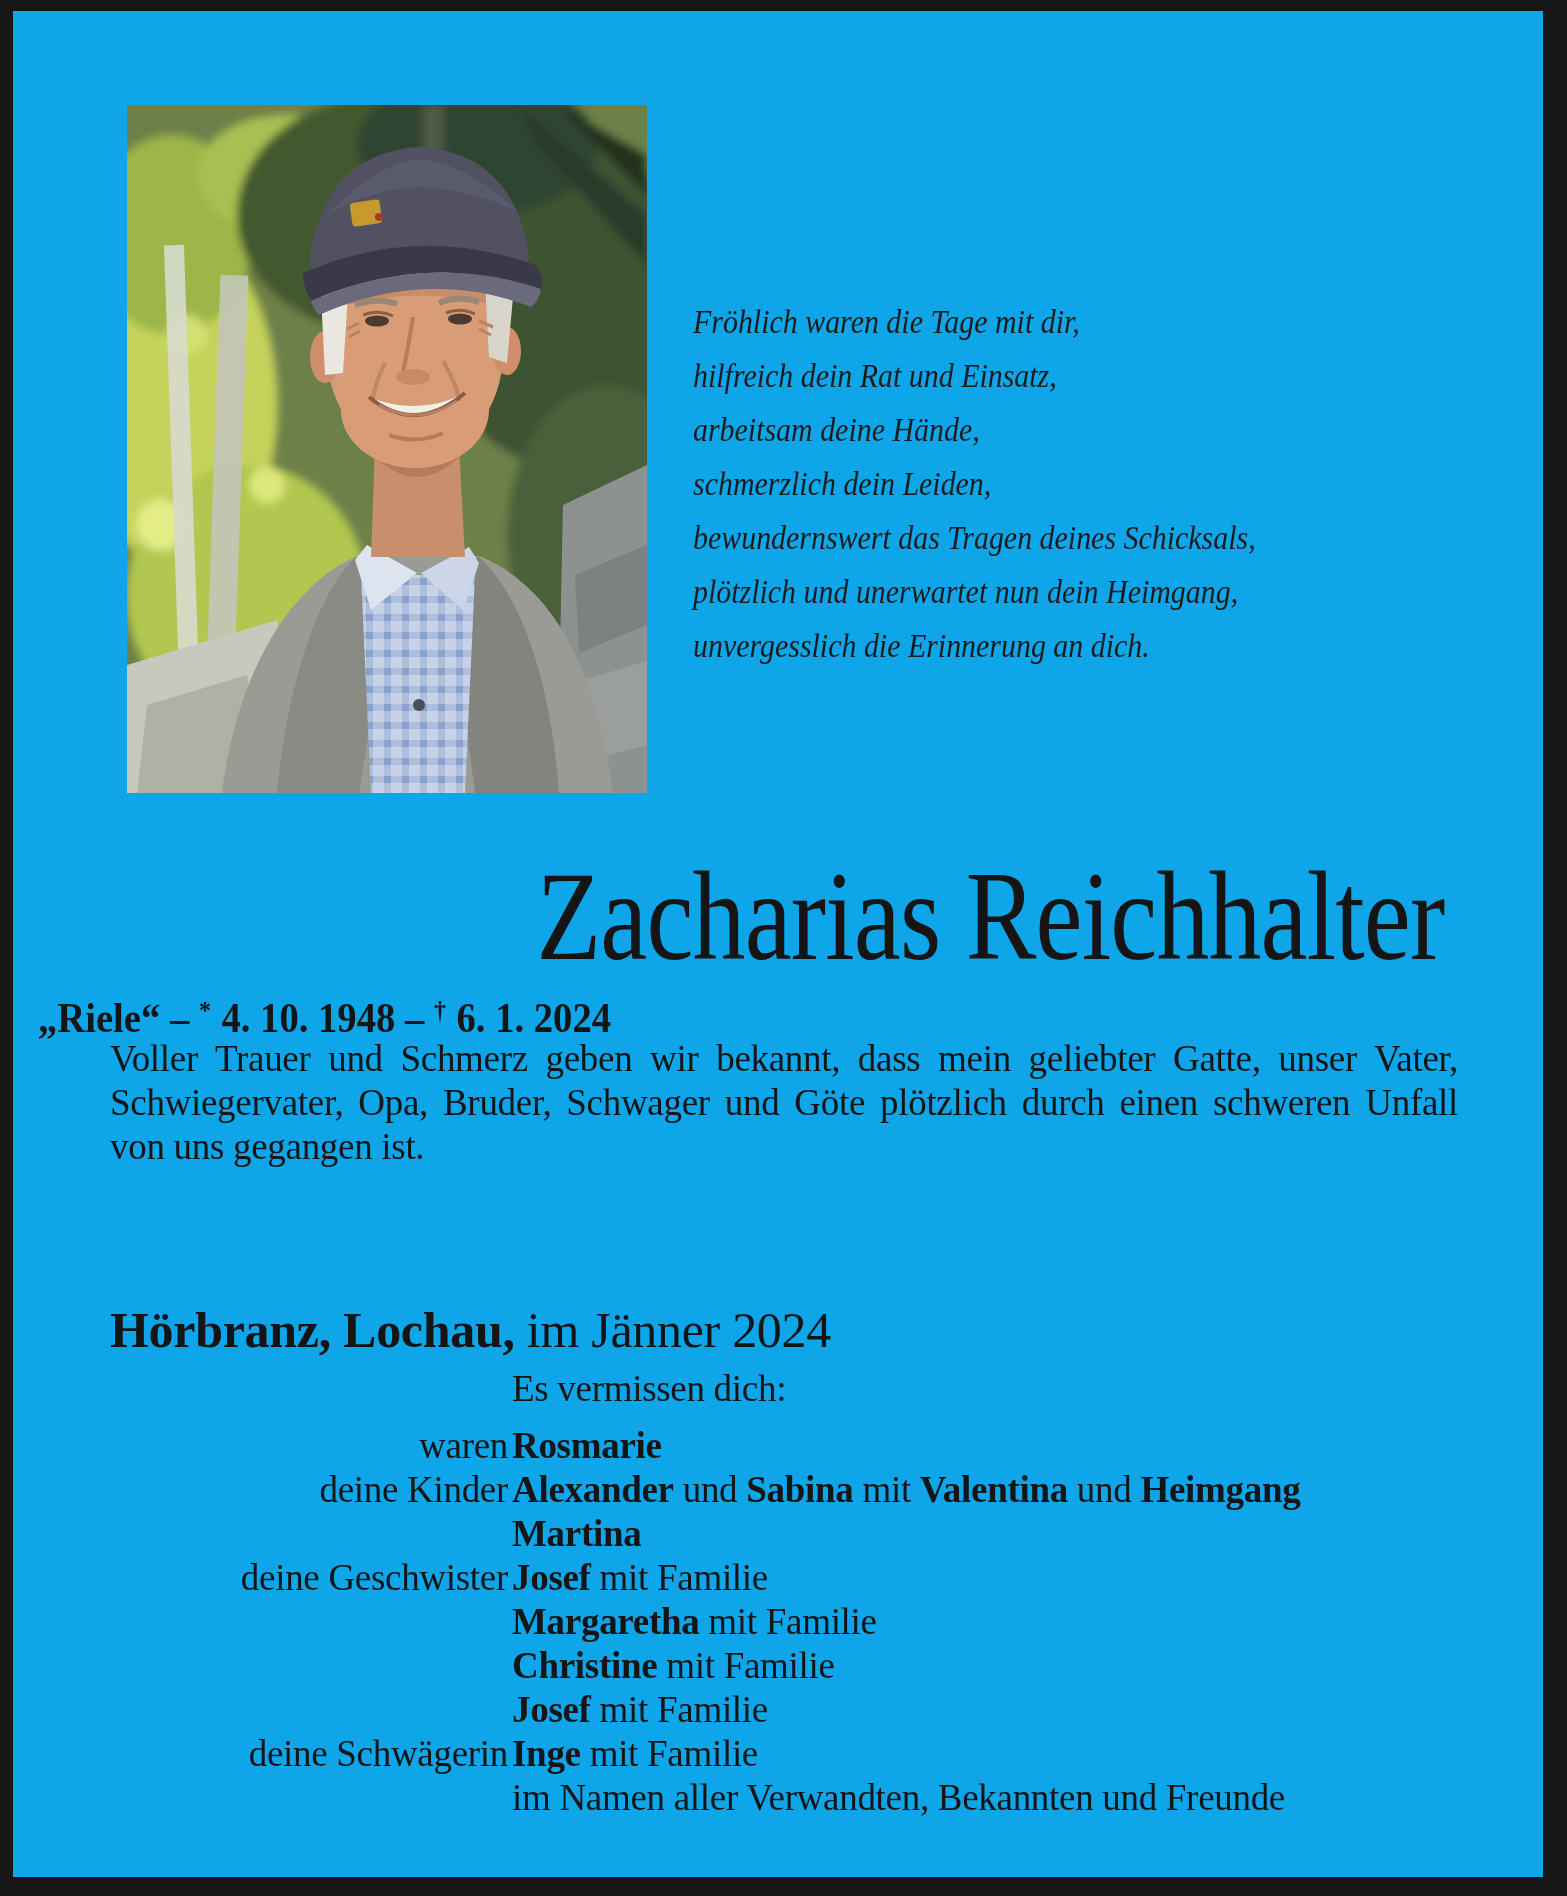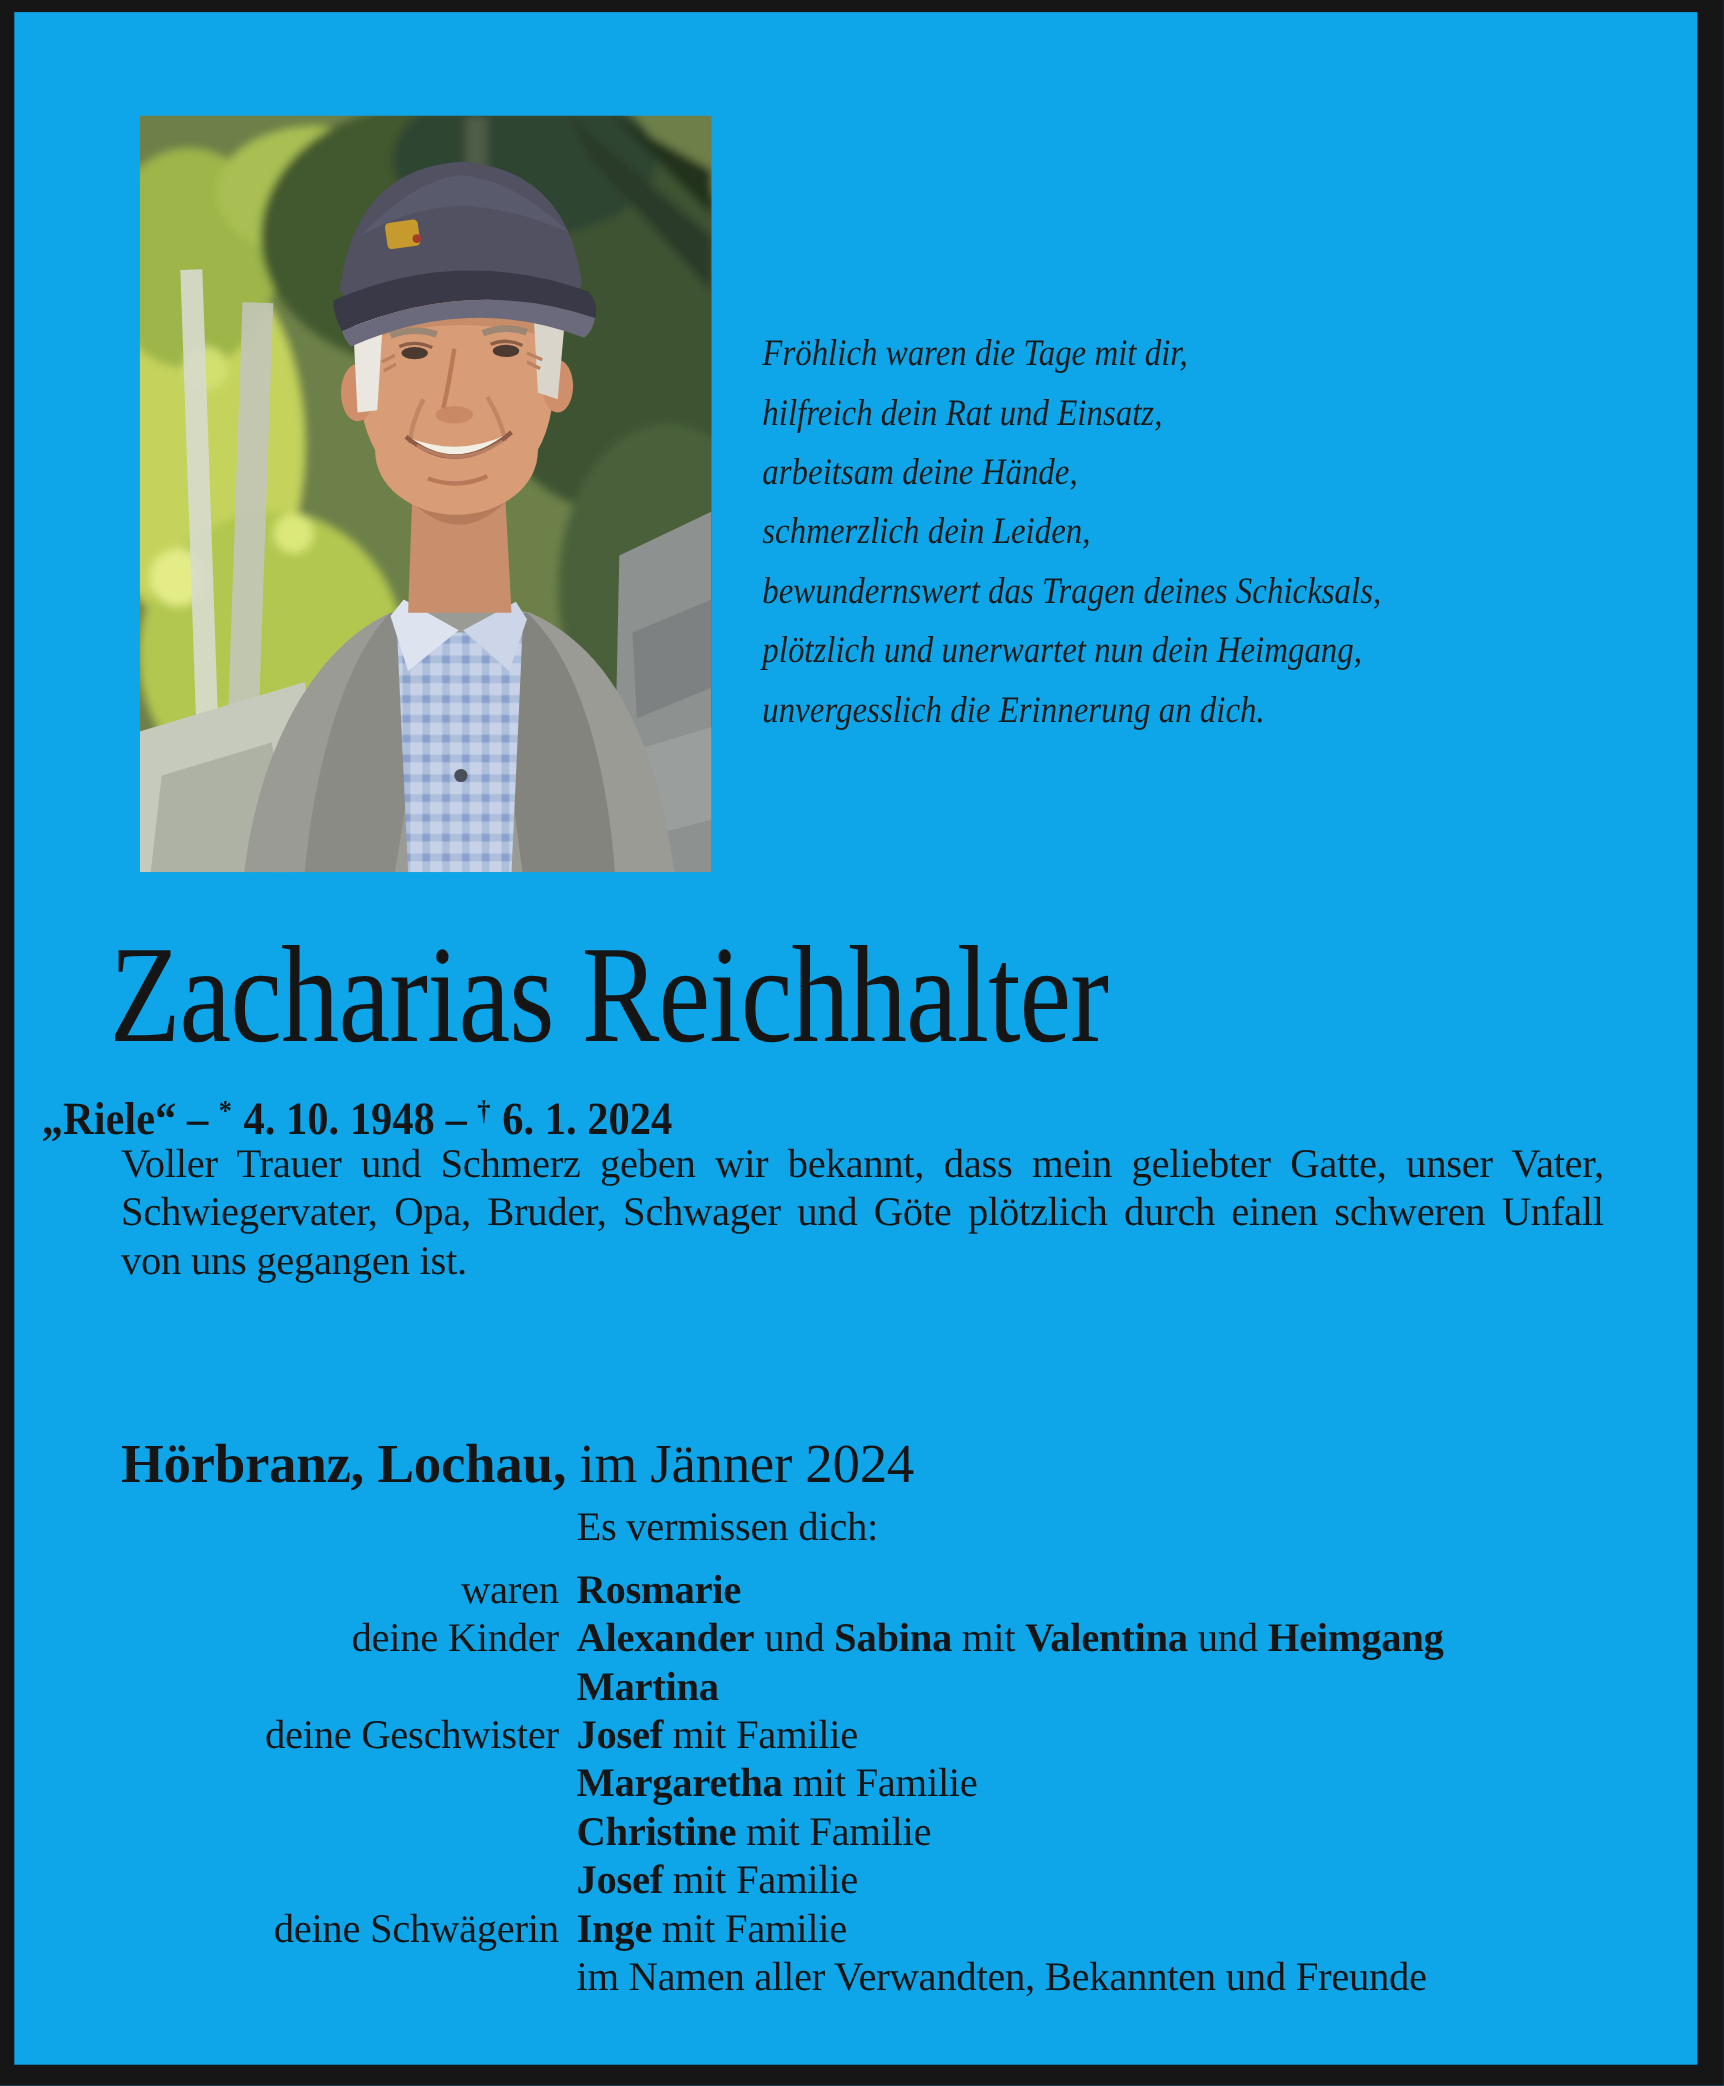--- a/index.html
+++ b/index.html
@@ -35,22 +35,22 @@
     line-height: 54px;
     transform: scaleX(0.88);
     transform-origin: left top;
     white-space: nowrap;
     color: #1b1b1b;
   }
 
   .name {
     position: absolute;
     left: 0; right: 0; top: 828px;
-    margin: 0;
-    text-align: left;
+    margin: 12px;
+    text-align: right;
     font-weight: normal;
     font-size: 126px;
     line-height: 1.05;
     letter-spacing: -1px;
   }
   .name .squeeze {
     display: inline-block;
     transform: scaleX(0.84);
     transform-origin: center top;
   }
@@ -99,21 +99,21 @@
     position: absolute;
     left: 97px; top: 1356px;
     width: 1348px;
     font-size: 37px;
     line-height: 44px;
     letter-spacing: -0.3px;
   }
   .sig-row {
     display: grid;
     grid-template-columns: 398px 1fr;
-    column-gap: 16px;
+    column-gap: 4px;
   }
   .sig-row.heading-row { margin-bottom: 13px; }
   .sig-label { text-align: right; white-space: nowrap; }
   .sig-value { text-align: left; }
 </style>
 </head>
 <body>
 
 <div class="frame">
   <div class="paper">

